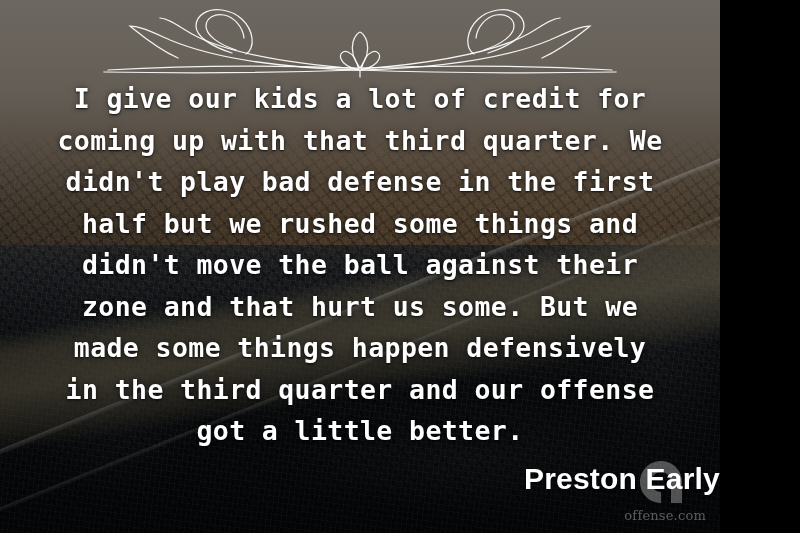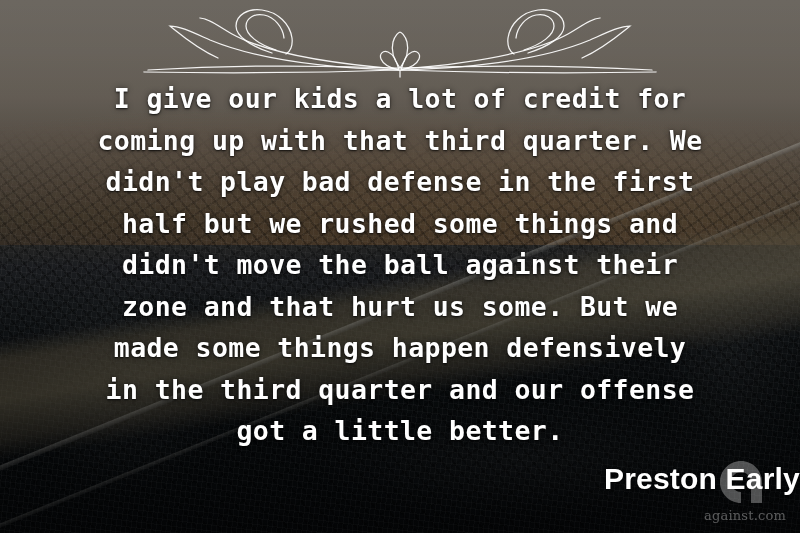--- a/index.html
+++ b/index.html
@@ -6,21 +6,21 @@
     margin: 0;
     padding: 0;
     background: #000;
   }
   body {
     font-family: "DejaVu Sans", sans-serif;
   }
 
   #quote-card {
     position: relative;
-    width: 800px;
+    width: 720px;
     height: 533px;
     overflow: hidden;
     background: #0a0d0e;
   }
 
   
   .bg-base {
     position: absolute;
     inset: 0;
     background:
@@ -227,17 +227,17 @@
 got a little better.</p>
 
     <div class="author">Preston Early</div>
 
     <div class="brand">
       <span class="brand-mark">
         <svg viewBox="0 0 46 46" xmlns="http://www.w3.org/2000/svg">
           <path d="M23 2 C 11.4 2, 2 11.4, 2 23 C 2 34.6, 11.4 44, 23 44 L 23 33 C 17.5 33, 13 28.5, 13 23 C 13 17.5, 17.5 13, 23 13 C 28.5 13, 33 17.5, 33 23 L 33 44 L 44 44 L 44 23 C 44 11.4, 34.6 2, 23 2 Z" fill="#ffffff"></path>
         </svg>
       </span>
-      <span class="brand-text">against.com</span>
+      <span class="brand-text">offense.com</span>
     </div>
 
   </div>
 </div>
 
 </body></html>

